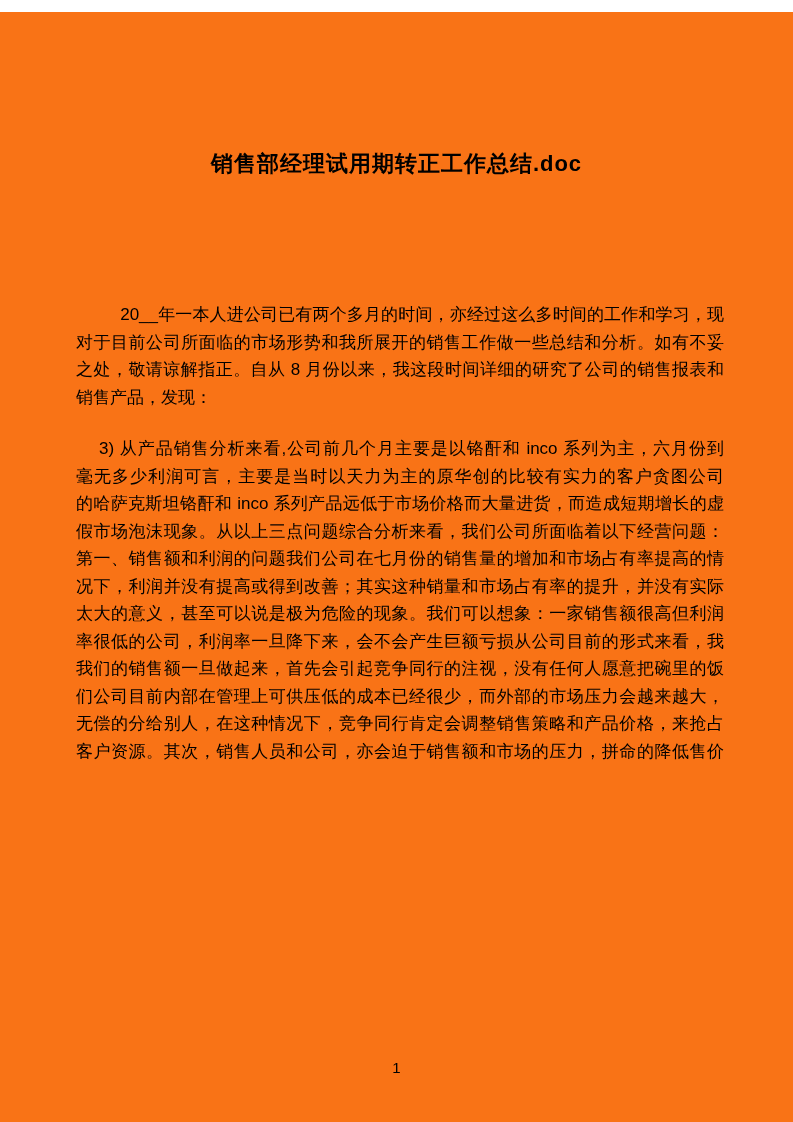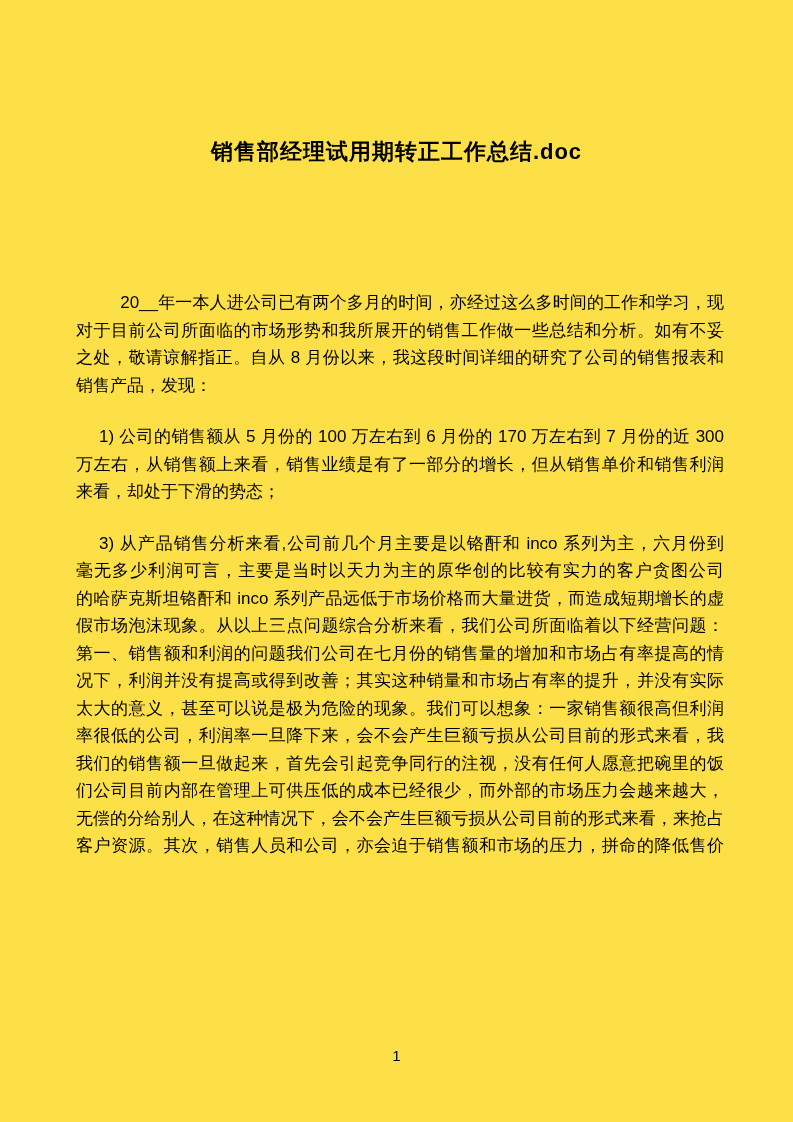--- a/index.html
+++ b/index.html
@@ -11,21 +11,22 @@
     width: 793px;
     height: 1122px;
     position: relative;
     font-family: "Liberation Sans", "DejaVu Sans", sans-serif;
     color: #000000;
     overflow: hidden;
   }
   .doc-page {
     position: absolute;
     inset: 0;
-    background: #fde047;
+    background: #f97316;
+    margin-top: 12px;
   }
   .doc-title {
     position: absolute;
     top: 138px;
     left: 0;
     width: 100%;
     margin: 0;
     text-align: center;
     font-size: 22px;
     font-weight: bold;
@@ -81,39 +82,34 @@
 
   <div class="content">
 
     <div class="para">
       <div class="line indent-a">20__年一本人进公司已有两个多月的时间，亦经过这么多时间的工作和学习，现</div>
       <div class="line">对于目前公司所面临的市场形势和我所展开的销售工作做一些总结和分析。如有不妥</div>
       <div class="line">之处，敬请谅解指正。自从 8 月份以来，我这段时间详细的研究了公司的销售报表和</div>
       <div class="line end">销售产品，发现：</div>
     </div>
 
-    <div class="para">
-      <div class="line indent-b">1) 公司的销售额从 5 月份的 100 万左右到 6 月份的 170 万左右到 7 月份的近 300</div>
-      <div class="line">万左右，从销售额上来看，销售业绩是有了一部分的增长，但从销售单价和销售利润</div>
-      <div class="line end">来看，却处于下滑的势态；</div>
-    </div>
 
 
     <div class="para">
       <div class="line indent-b">3) 从产品销售分析来看,公司前几个月主要是以铬酐和  inco 系列为主，六月份到</div>
       <div class="line">毫无多少利润可言，主要是当时以天力为主的原华创的比较有实力的客户贪图公司</div>
       <div class="line">的哈萨克斯坦铬酐和 inco 系列产品远低于市场价格而大量进货，而造成短期增长的虚</div>
       <div class="line">假市场泡沫现象。从以上三点问题综合分析来看，我们公司所面临着以下经营问题：</div>
       <div class="line">第一、销售额和利润的问题我们公司在七月份的销售量的增加和市场占有率提高的情</div>
       <div class="line">况下，利润并没有提高或得到改善；其实这种销量和市场占有率的提升，并没有实际</div>
       <div class="line">太大的意义，甚至可以说是极为危险的现象。我们可以想象：一家销售额很高但利润</div>
       <div class="line">率很低的公司，利润率一旦降下来，会不会产生巨额亏损从公司目前的形式来看，我</div>
       <div class="line">我们的销售额一旦做起来，首先会引起竞争同行的注视，没有任何人愿意把碗里的饭</div>
       <div class="line">们公司目前内部在管理上可供压低的成本已经很少，而外部的市场压力会越来越大，</div>
-      <div class="line">无偿的分给别人，在这种情况下，会不会产生巨额亏损从公司目前的形式来看，来抢占</div>
+      <div class="line">无偿的分给别人，在这种情况下，竞争同行肯定会调整销售策略和产品价格，来抢占</div>
       <div class="line">客户资源。其次，销售人员和公司，亦会迫于销售额和市场的压力，拼命的降低售价</div>
     </div>
 
   </div>
 
   <div class="page-number">1</div>
 
 </div>
 
 </body></html>

